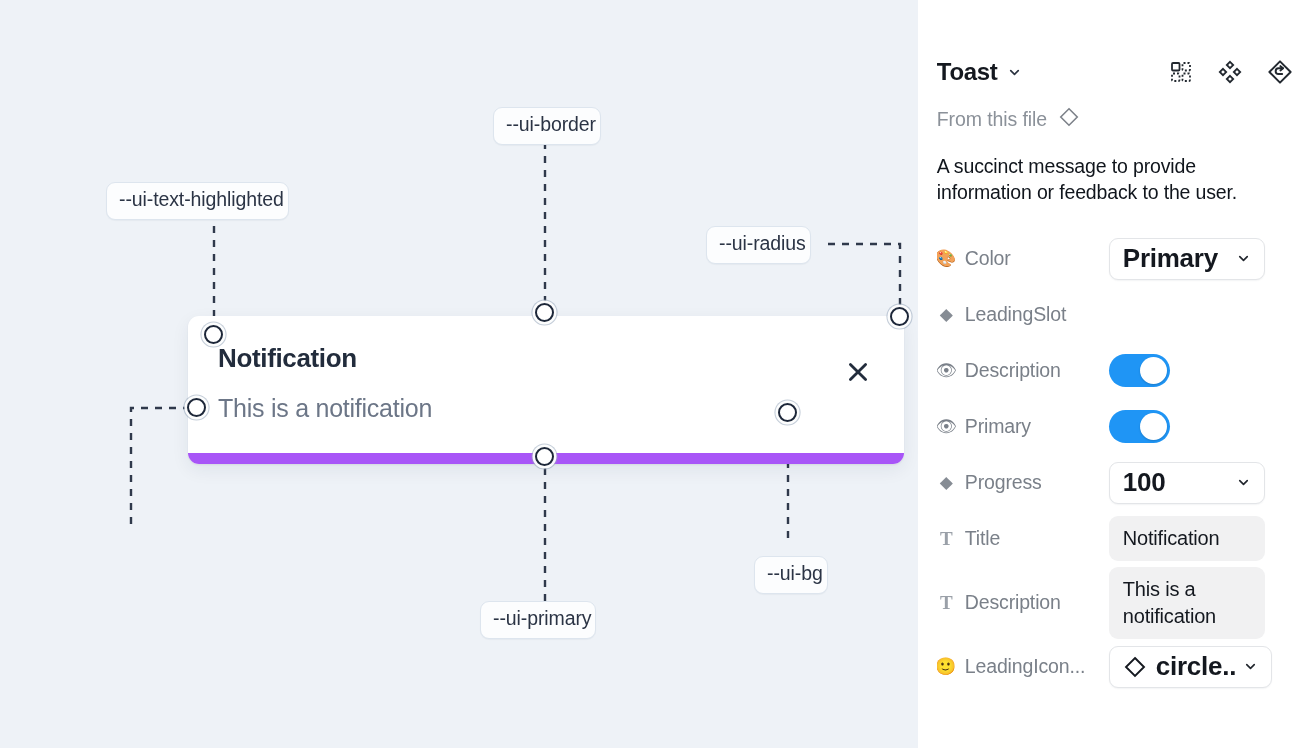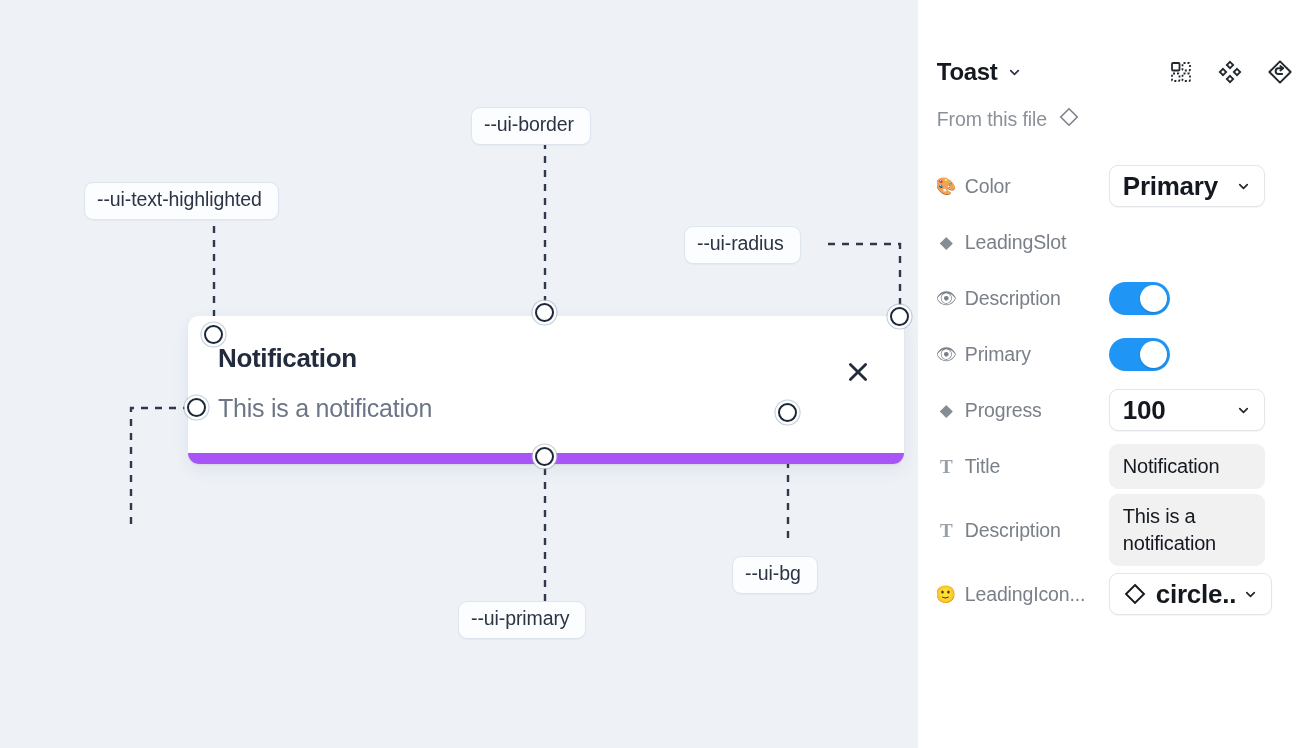--- a/index.html
+++ b/index.html
@@ -30,24 +30,25 @@
 
   
   .chip {
     position: absolute;
     background: #fcfdfe;
     border: 1px solid #dde5ee;
     border-radius: 9px;
     color: #2b3445;
     font-size: 19.5px;
     letter-spacing: -0.1px;
-    padding: 6px 16px 8px 12px;
+    padding: 6px 4px 8px 12px;
     white-space: nowrap;
     line-height: 1.12;
     box-shadow: 0 1px 1px rgba(30,45,70,.04);
+    margin-left: 22px;
   }
 
   
   .handle {
     position: absolute;
     width: 19px; height: 19px;
     border-radius: 50%;
     background: #ffffff;
     border: 2.5px solid #1d2739;
     box-shadow: 0 0 0 2.5px rgba(255,255,255,.95), 0 0 0 3.6px rgba(150,165,185,.55);
@@ -265,20 +266,21 @@
 
     <div class="from-file">
       <span>From this file</span>
       <span>
         <svg width="22" height="22" viewBox="0 0 24 24" fill="none" stroke="#7c8189" stroke-width="1.7">
           <path d="M12 3 L21 12 L12 21 L3 12 Z"></path>
         </svg>
       </span>
     </div>
 
+    <div class="panel-desc">A succinct message to provide information or feedback to the user.</div>
 
     <div class="props">
 
       <div class="prop-row">
         <div class="prop-label">
           <span class="emo">🎨</span>
           <span>Color</span>
         </div>
         <div class="prop-ctl">
           <div class="select">

